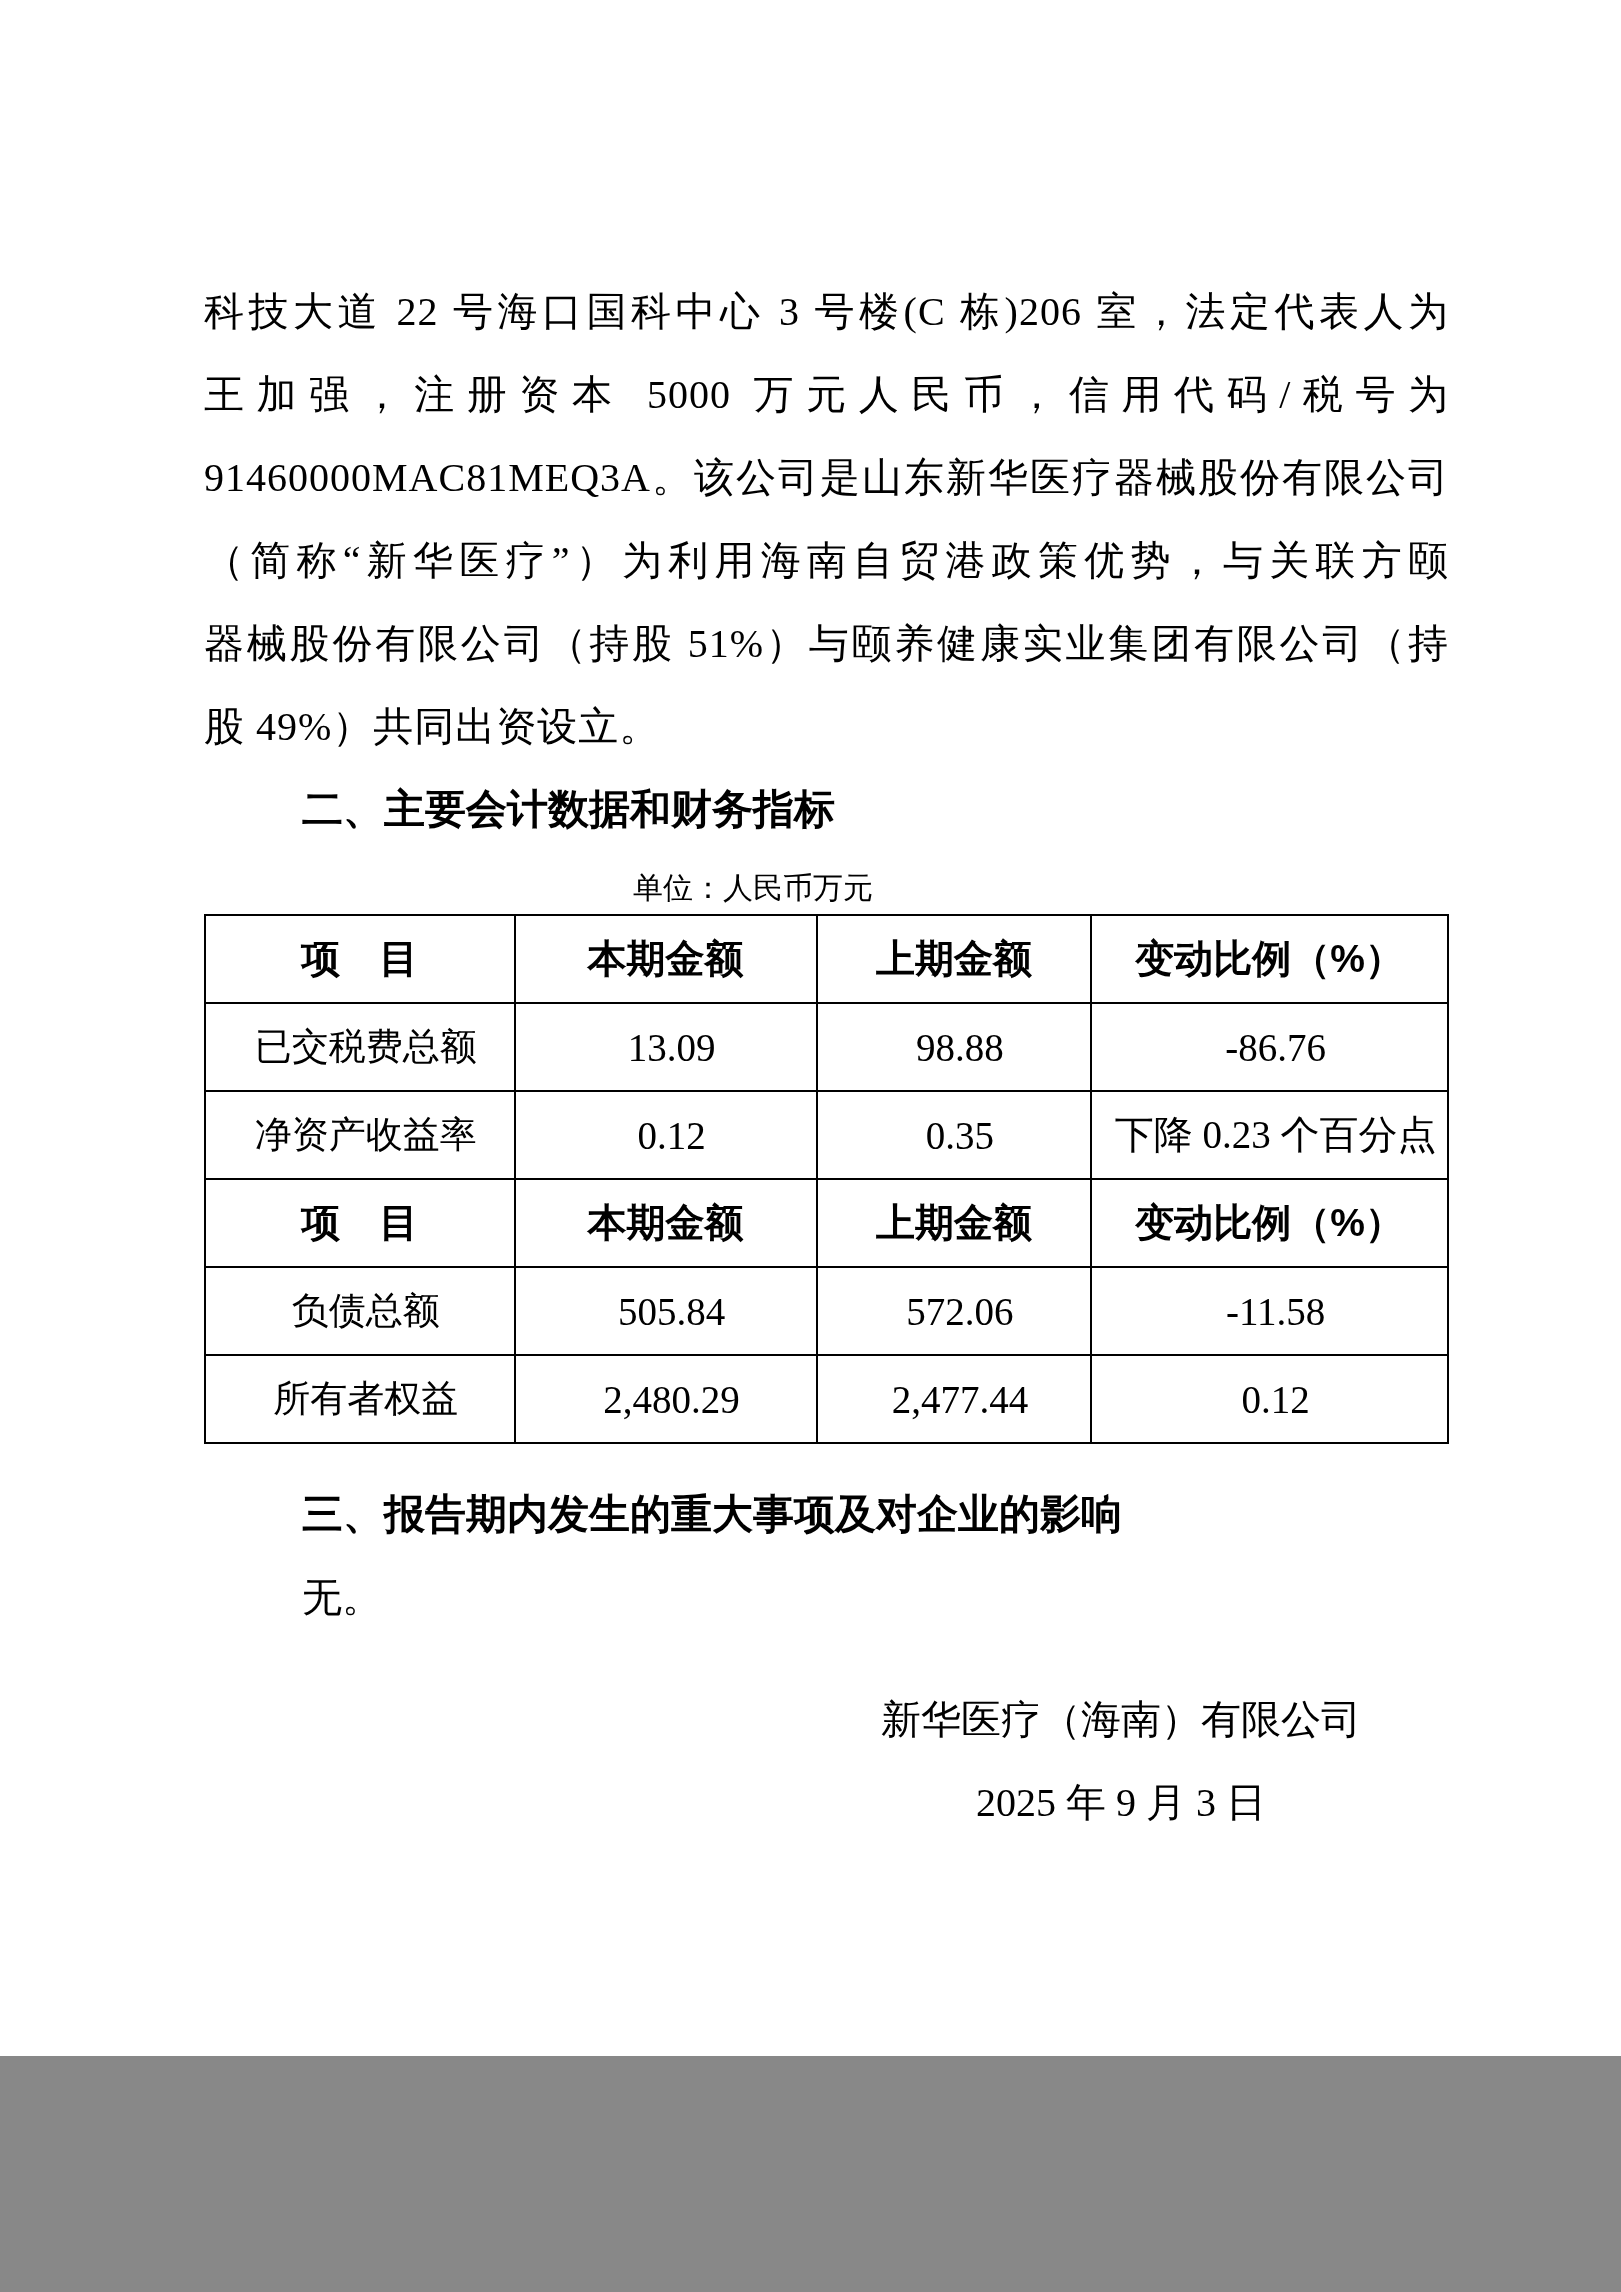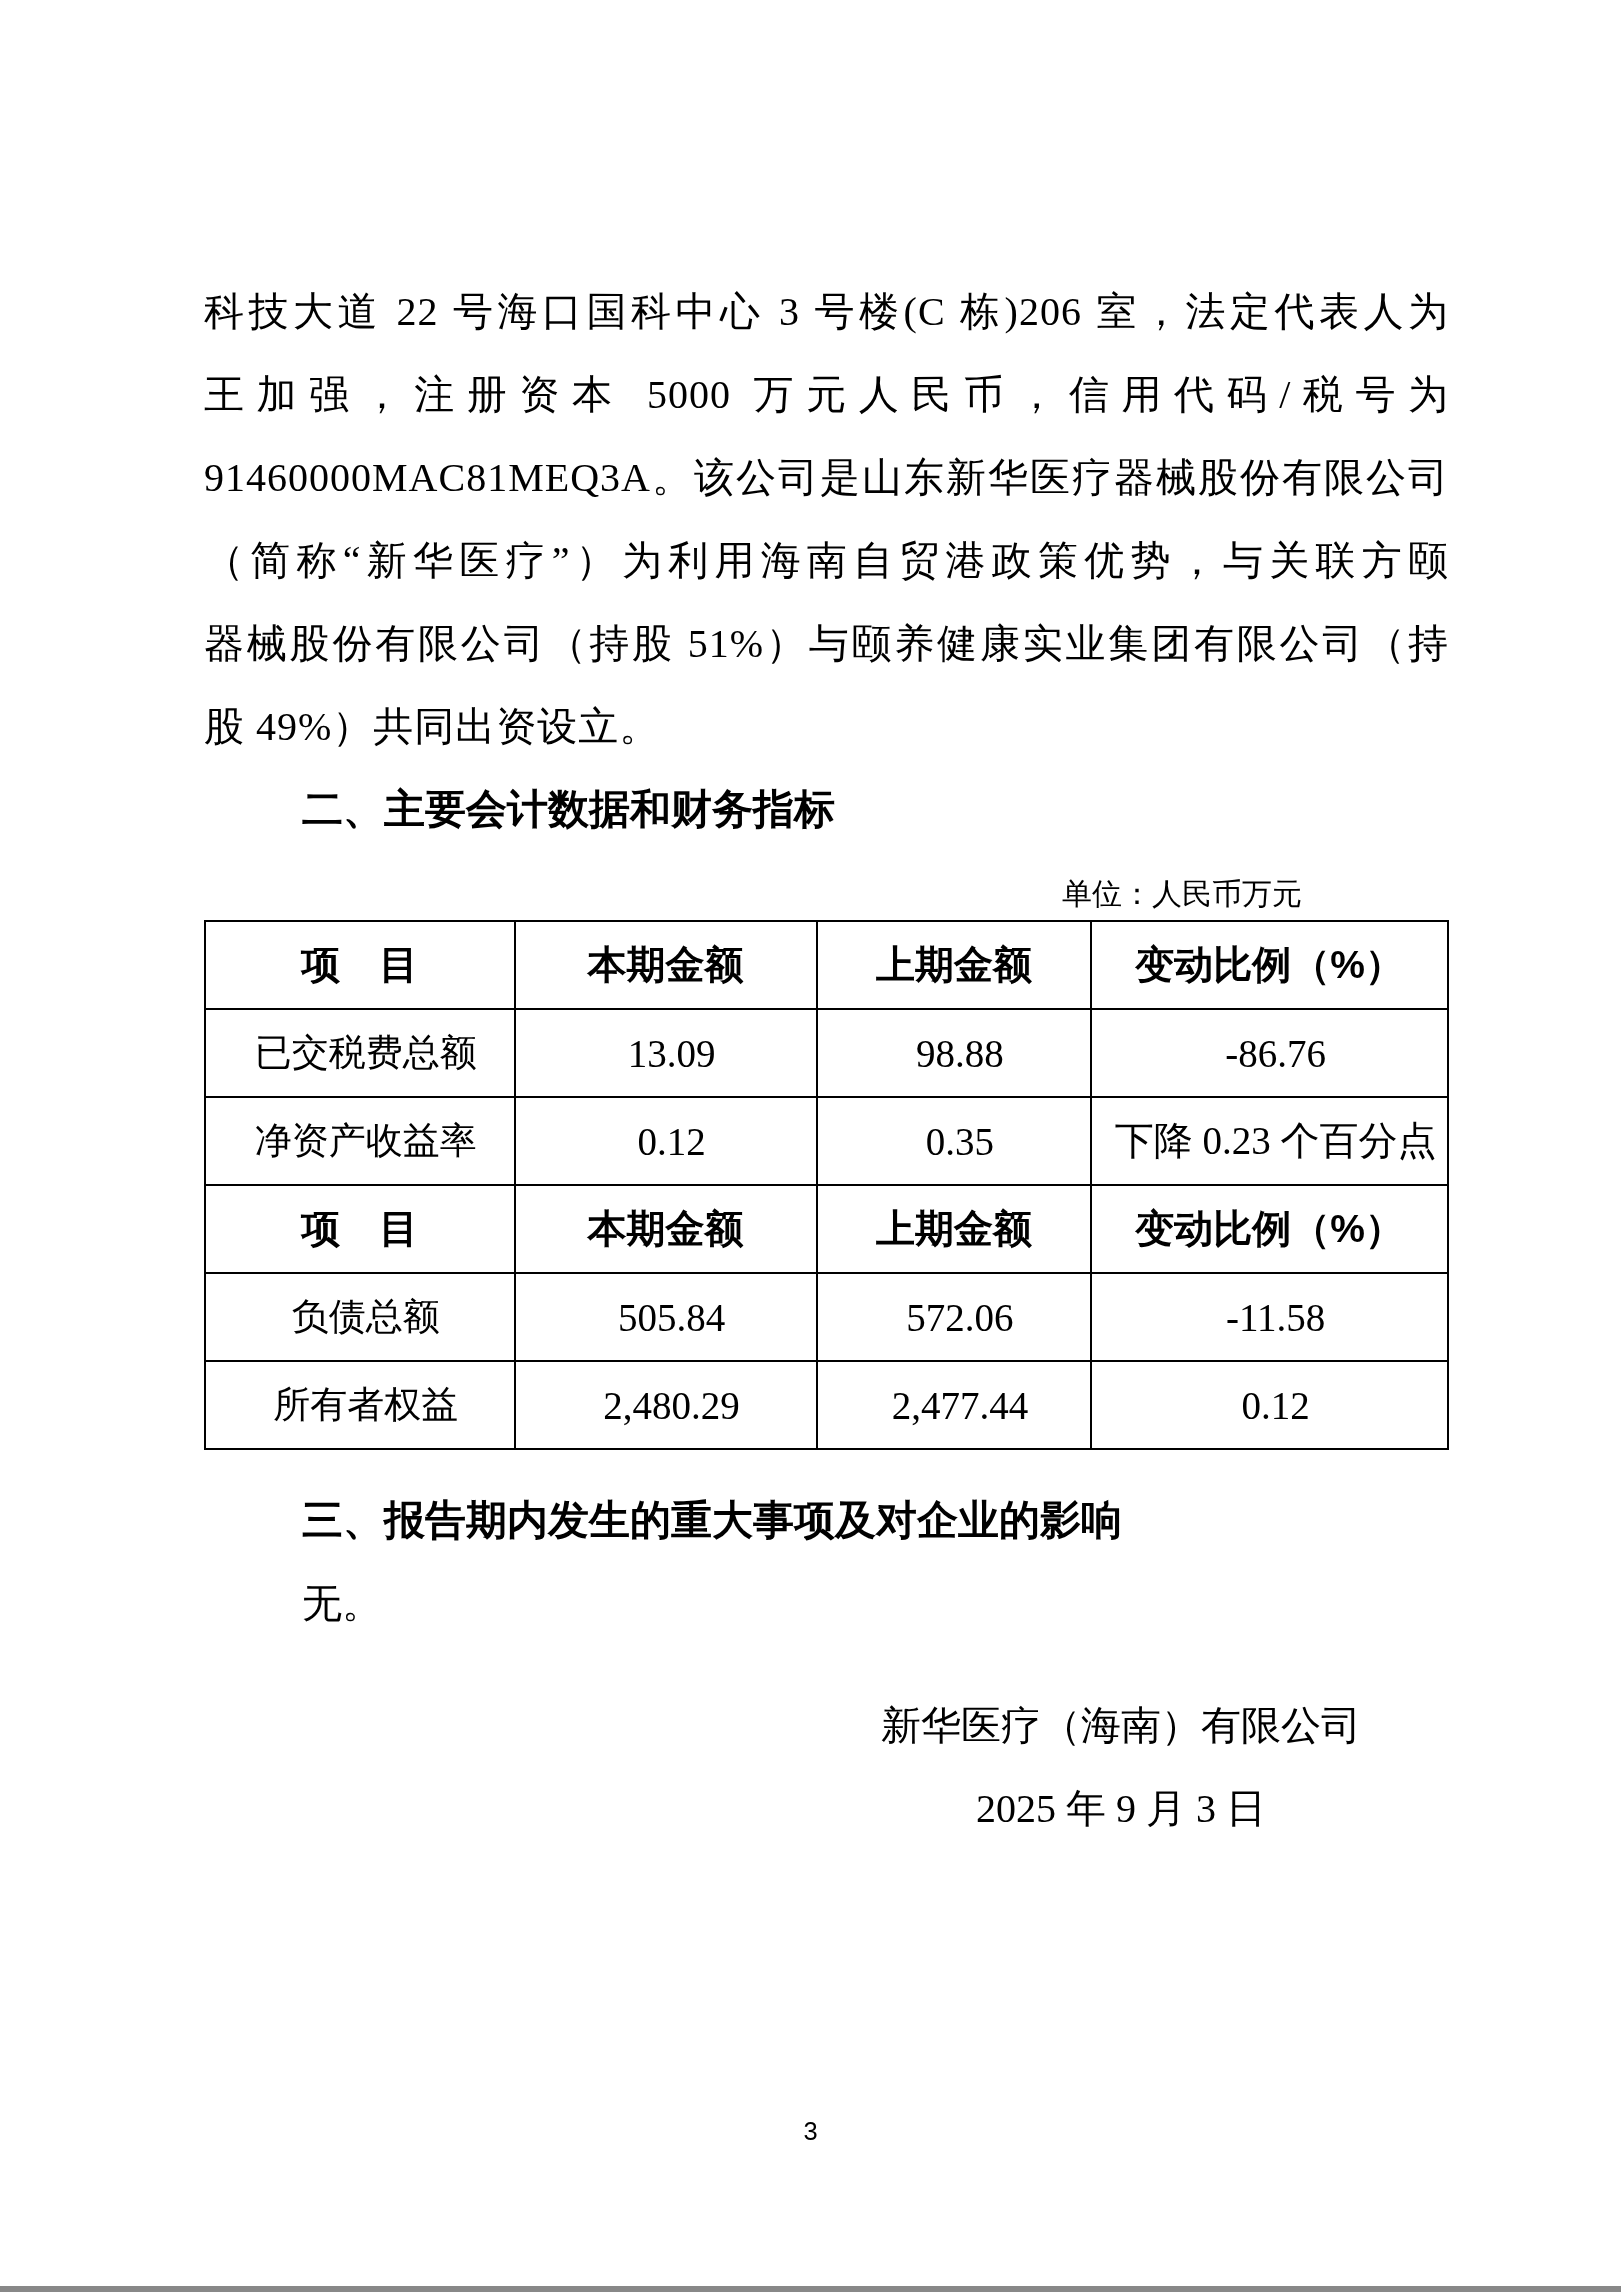--- a/index.html
+++ b/index.html
@@ -1,18 +1,18 @@
 <!DOCTYPE html>
 <html><head>
 <meta charset="utf-8">
 <style>
   html,body { margin:0; padding:0; background:#888; }
   .page {
     position:relative;
-    width:1621px; height:2286px;
+    width:1621px; height:2056px;
     margin:0 auto;
     background:#ffffff;
     color:#000;
     font-family:"Liberation Serif","DejaVu Serif",serif;
     overflow:hidden;
   }
   .content {
     position:absolute;
     left:204px; top:270px;
     width:1245px;
@@ -33,23 +33,23 @@
   .sec-heading {
     font-family:"Liberation Sans","DejaVu Sans",sans-serif;
     font-weight:bold;
     font-size:41px;
     line-height:83px;
     padding-left:98px;
   }
   .unit-note {
     font-size:30px;
     line-height:49px;
-    text-align:right;
+    text-align:center;
     padding-right:147px;
-    margin-top:18px;
+    margin-top:12px;
   }
   
   table.fin {
     width:100%;
     border-collapse:collapse;
     table-layout:fixed;
     margin-top:2px;
   }
   table.fin th, table.fin td {
     border-left:2px solid #000;

